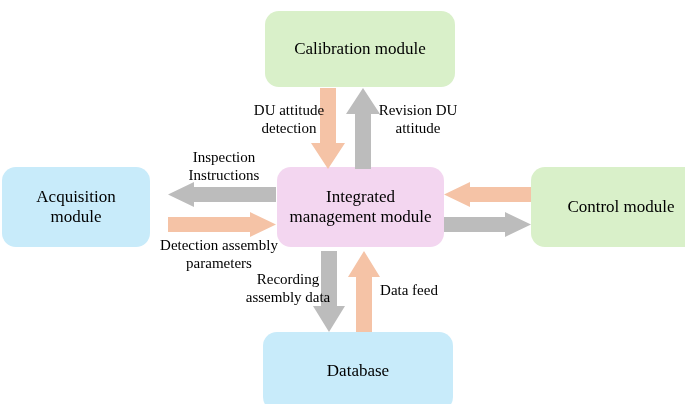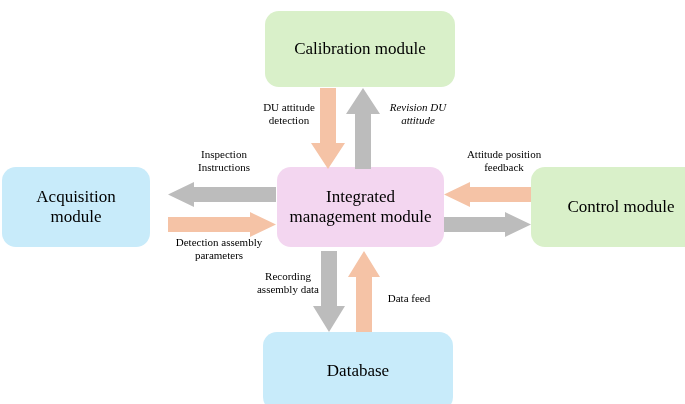--- a/index.html
+++ b/index.html
@@ -16,31 +16,31 @@
 
   #box-calibration{left:265px;top:2px;width:190px;height:76px;}
   #box-acquisition{left:2px;top:158px;width:148px;height:80px;}
   #box-control{left:531px;top:158px;width:180px;height:80px;}
   #box-integrated{left:277px;top:158px;width:167px;height:80px;}
   #box-database{left:263px;top:323px;width:190px;height:79px;}
 
   .arrow{position:absolute;}
   .arrow svg{display:block;overflow:visible;}
 
-  .lbl{position:absolute;font-size:11px;line-height:1.2;text-align:center;color:#000;
+  .lbl{position:absolute;font-size:15px;line-height:1.2;text-align:center;color:#000;
        white-space:pre-line;}
 
   #lbl-du{left:241px;top:92px;width:96px;}
-  #lbl-rev{left:372px;top:92px;width:92px;font-style:italic;}
+  #lbl-rev{left:372px;top:92px;width:92px;}
   #lbl-insp{left:172px;top:139px;width:104px;}
   #lbl-det{left:158px;top:227px;width:122px;}
   #lbl-att{left:444px;top:139px;width:120px;}
   #lbl-aas{left:444px;top:227px;width:92px;}
   #lbl-rec{left:236px;top:261px;width:104px;}
-  #lbl-data{left:376px;top:283px;width:66px;}
+  #lbl-data{left:376px;top:272px;width:66px;}
 </style>
 </head>
 <body>
 
 <div id="canvas">
 
   <div class="box green" id="box-calibration">
     <span>Calibration module</span>
   </div>
 
@@ -111,19 +111,17 @@
   </div>
 
   <div class="lbl" id="lbl-du" style="white-space: pre-line;">DU attitude
 detection</div>
   <div class="lbl" id="lbl-rev" style="white-space: pre-line;">Revision DU
 attitude</div>
   <div class="lbl" id="lbl-insp" style="white-space: pre-line;">Inspection
 Instructions</div>
   <div class="lbl" id="lbl-det" style="white-space: pre-line;">Detection assembly
 parameters</div>
-  <div class="lbl" id="lbl-att" style="white-space: pre-line;">Attitude position
-feedback</div>
   <div class="lbl" id="lbl-rec" style="white-space: pre-line;">Recording
 assembly data</div>
   <div class="lbl" id="lbl-data">Data feed</div>
 
 </div>
 
 </body></html>

